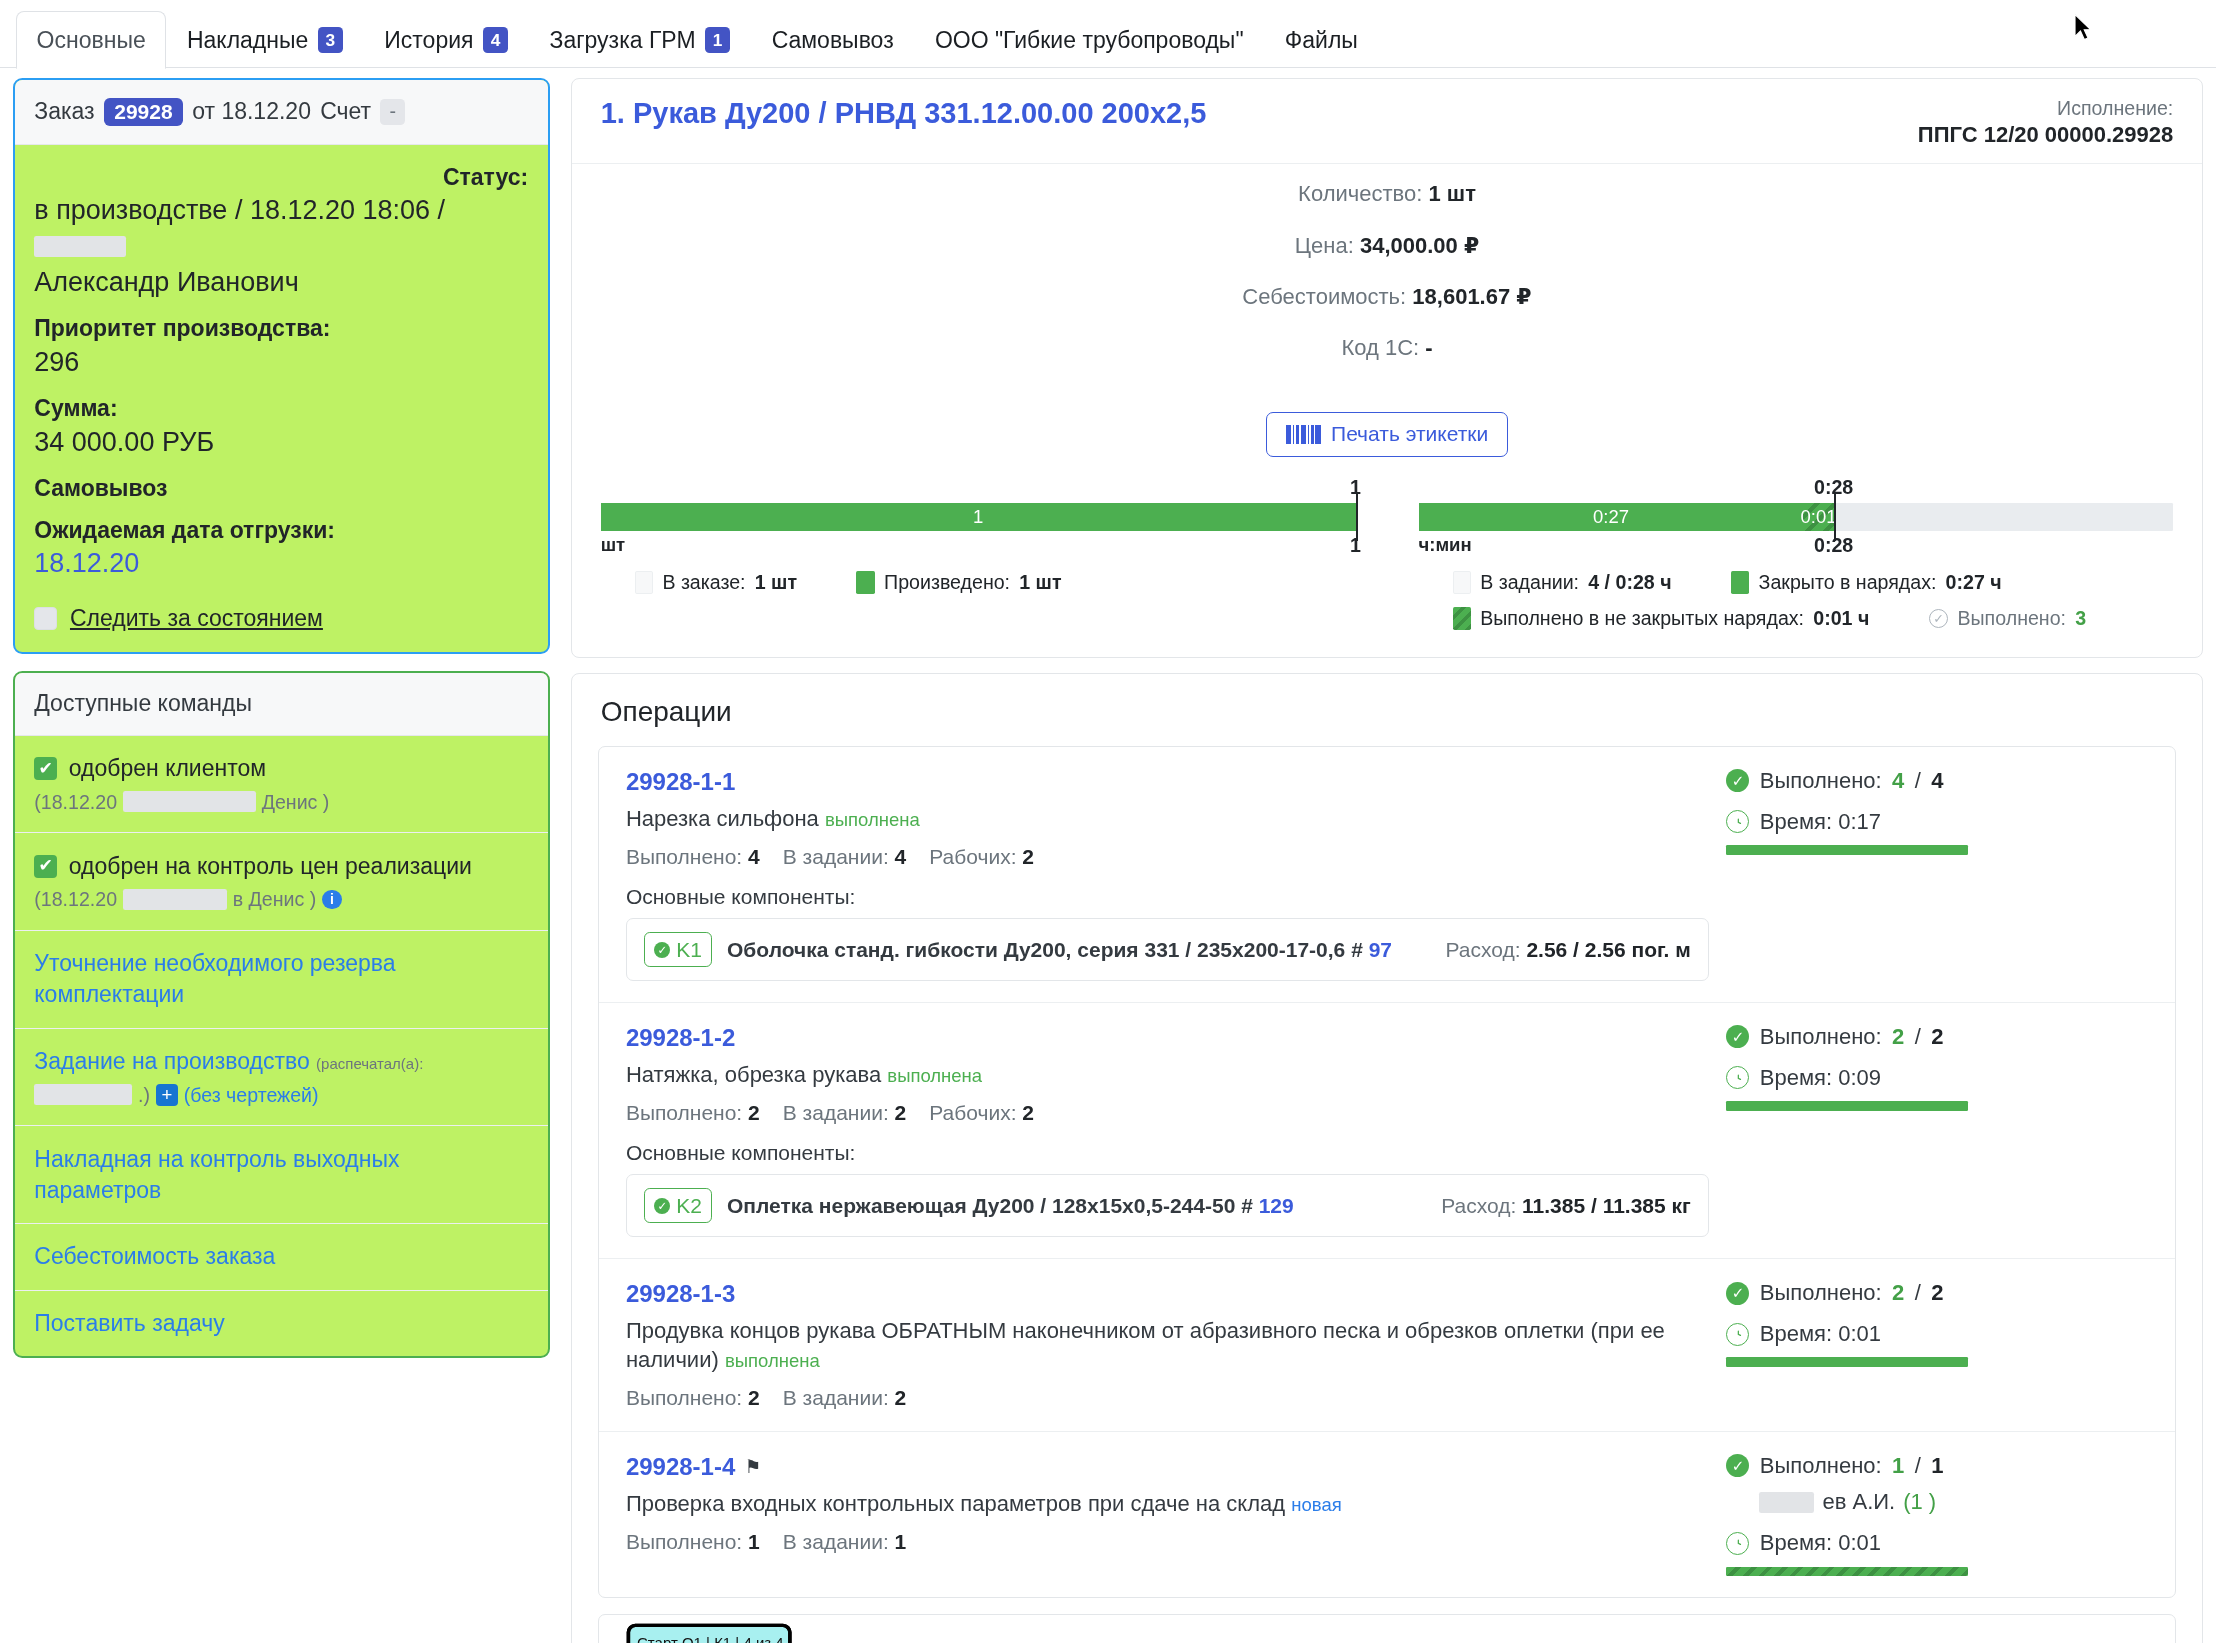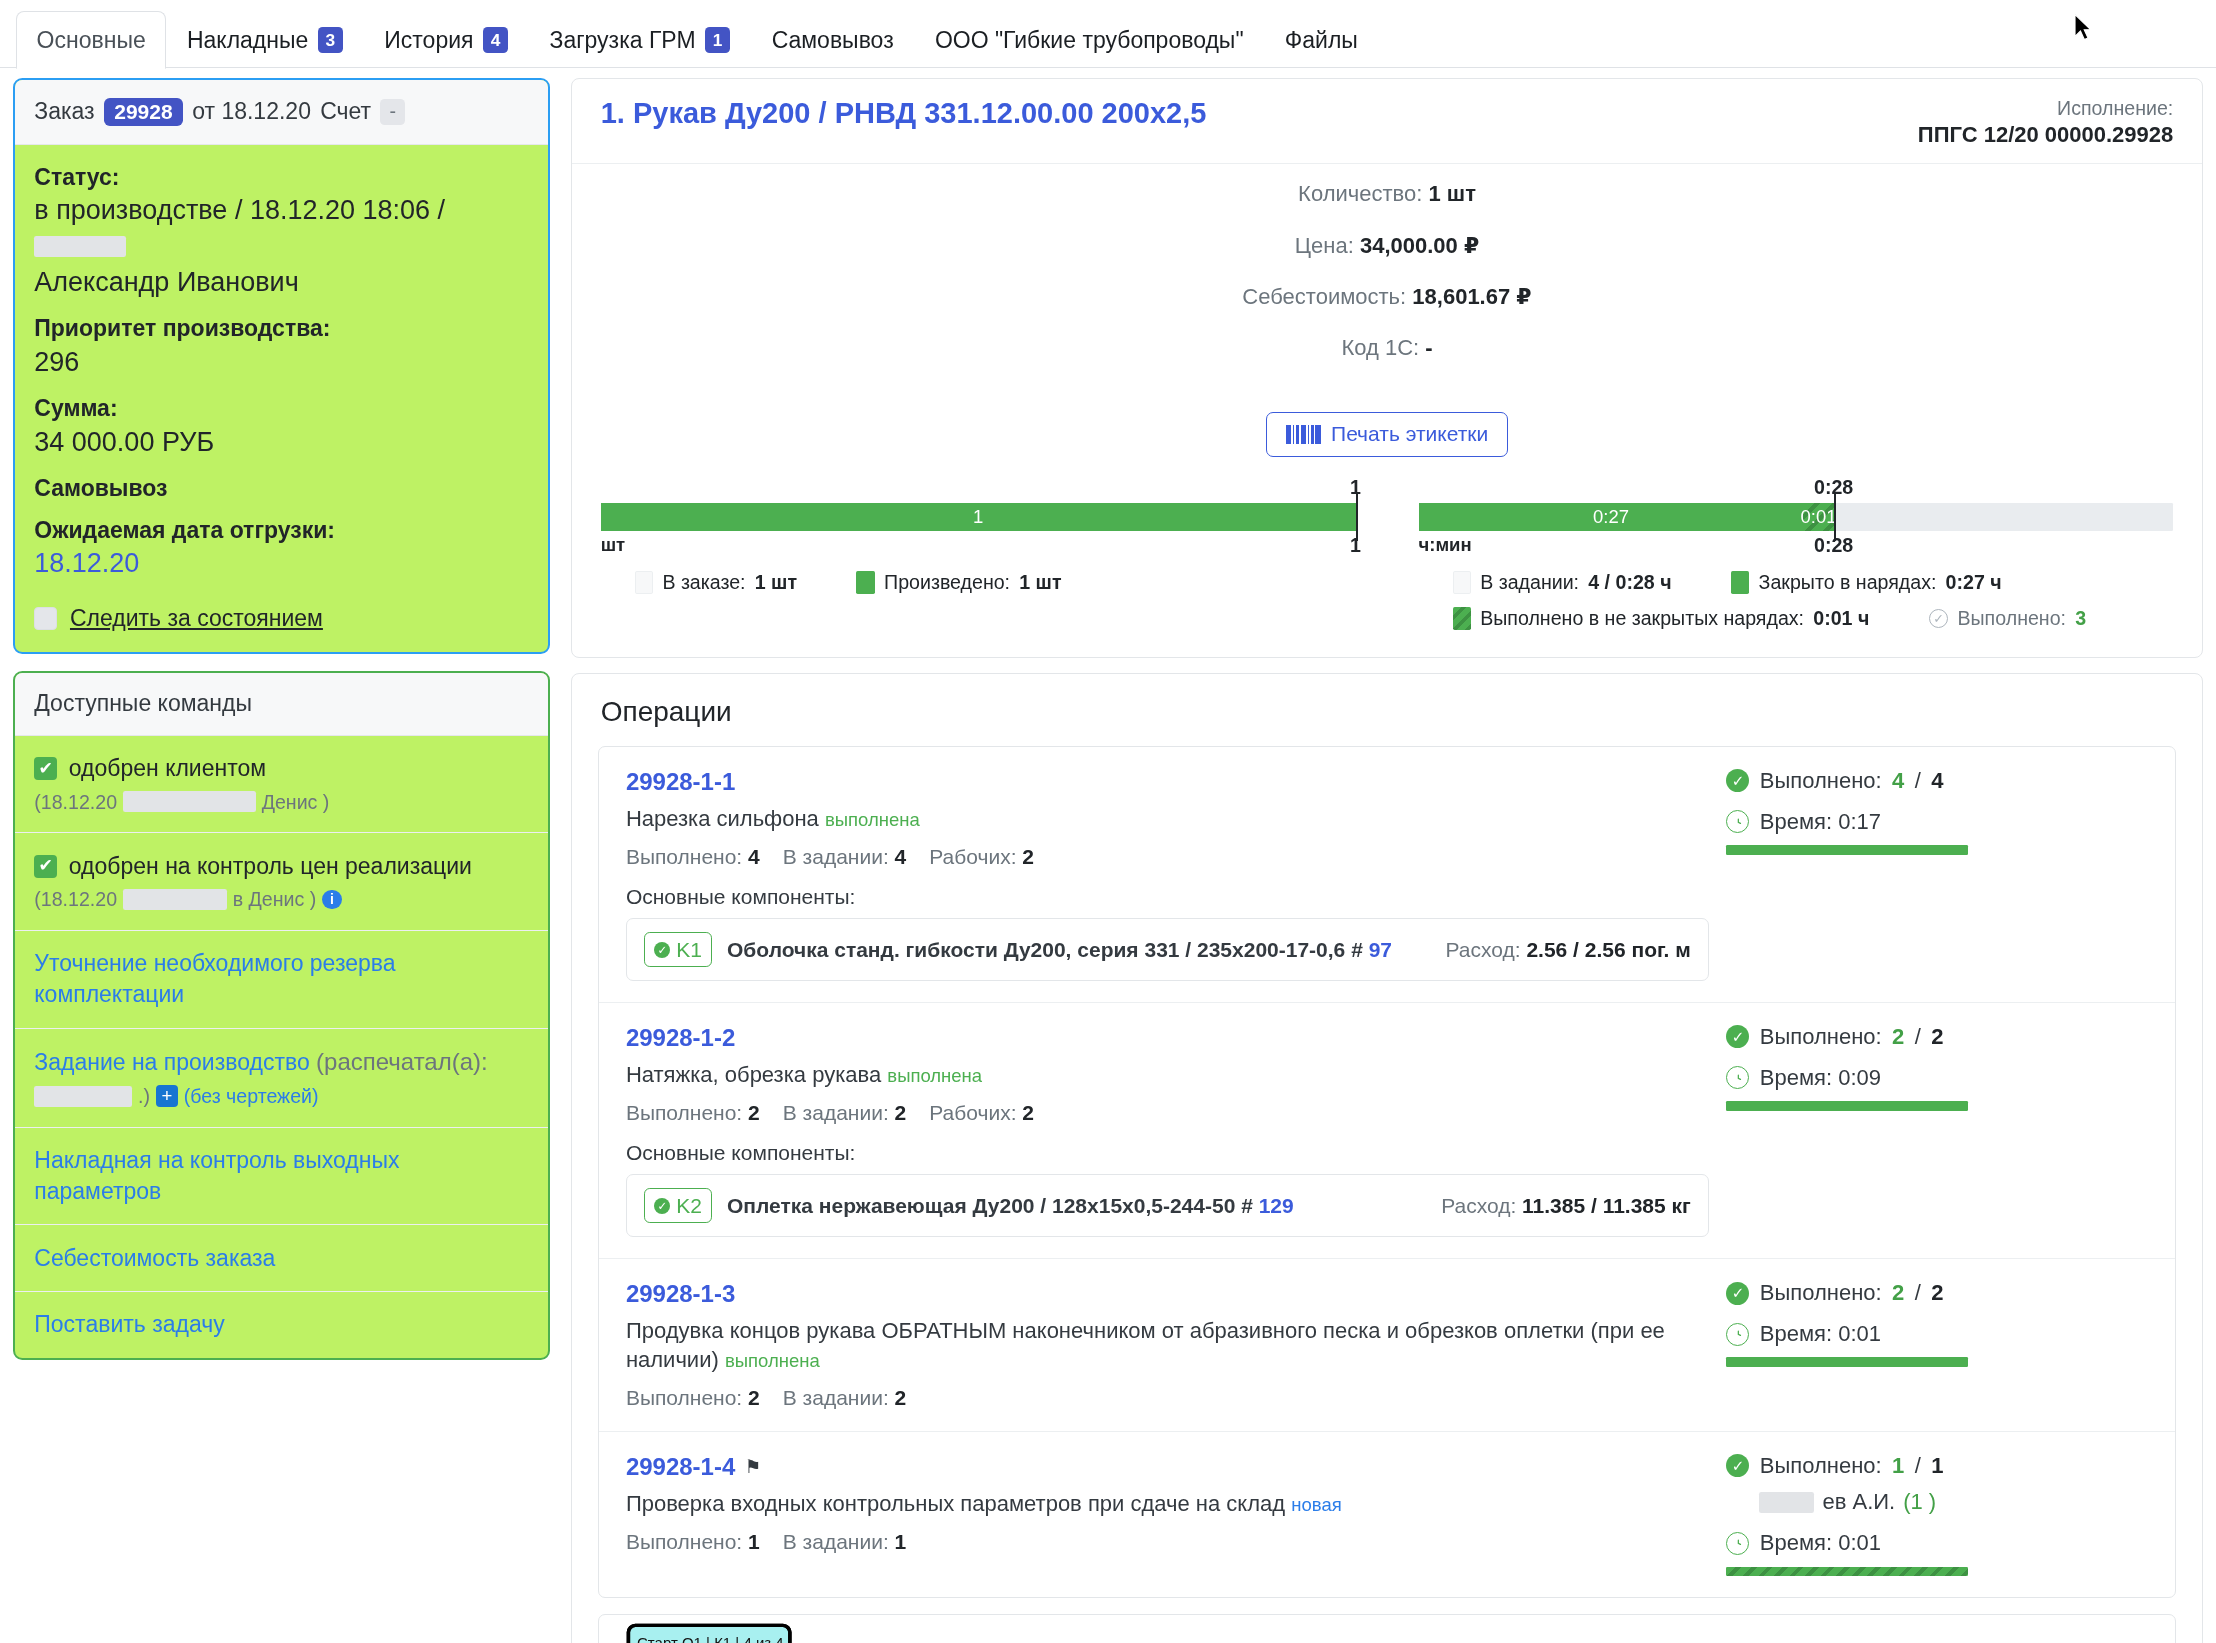--- a/index.html
+++ b/index.html
@@ -69,21 +69,21 @@
     background: #4354c4; color: #fff; font-weight: bold;
     border-radius: 5.8px; padding: 2.3px 10.4px; font-size: 21px;
   }
   .pill-grey {
     background: #e4e6ea; color: #6c757d;
     border-radius: 4.6px; padding: 1.2px 9.2px; font-size: 19.6px;
   }
   .card-body { padding: 19.6px; }
 
   .fld-label { font-size: 23px; font-weight: bold; color: #212529; margin-top: 15px; }
-  .fld-label:first-child { margin-top: 0; }
+  .fld-label:first-child { margin-top: 0; text-align: right; }
   .fld-value { font-size: 27px; color: #212529; margin-top: 2.3px; line-height: 1.32; }
   .fld-value.link { color: #3b5bdb; }
   .redact { display: inline-block; background: #e2e4e7; border-radius: 2.3px; height: 21px; vertical-align: -2.3px; }
 
   .watch-row { display: flex; align-items: center; gap: 12.7px; margin-top: 23px; text-decoration: underline; }
   .chk-empty {
     width: 23px; height: 23px; border-radius: 4px;
     background: #e4e6ea; border: 1.2px solid #dcdfe3;
   }
   .chk-green {
@@ -109,21 +109,21 @@
   .info-dot {
     display: inline-flex; align-items: center; justify-content: center;
     width: 19.6px; height: 19.6px; border-radius: 50%;
     background: #2b7de9; color: #fff; font-size: 14px; font-weight: bold;
   }
   .plus-sq {
     display: inline-flex; align-items: center; justify-content: center;
     width: 22px; height: 22px; border-radius: 4px;
     background: #1775d1; color: #fff; font-size: 18.5px; line-height: 1;
   }
-  .muted-sm { font-size: 24px; color: #6c757d; }
+  .muted-sm { font-size: 15px; color: #6c757d; }
 
   
   .panel { border: 1.7px solid #e3e6e9; border-radius: 8px; background: #fff; }
   .panel-head { padding: 17.3px 29px 0 29px; display: flex; justify-content: space-between; }
   .item-title { font-size: 29px; font-weight: bold; color: #3b5bdb; cursor: pointer; }
   .exec-box { text-align: right; }
   .exec-label { font-size: 19.6px; color: #6c757d; }
   .exec-value { font-size: 22px; font-weight: bold; color: #212529; margin-top: 2.3px; }
   .hr { border-top: 1.7px solid #eceff1; margin: 15px 0 0 0; }
 

